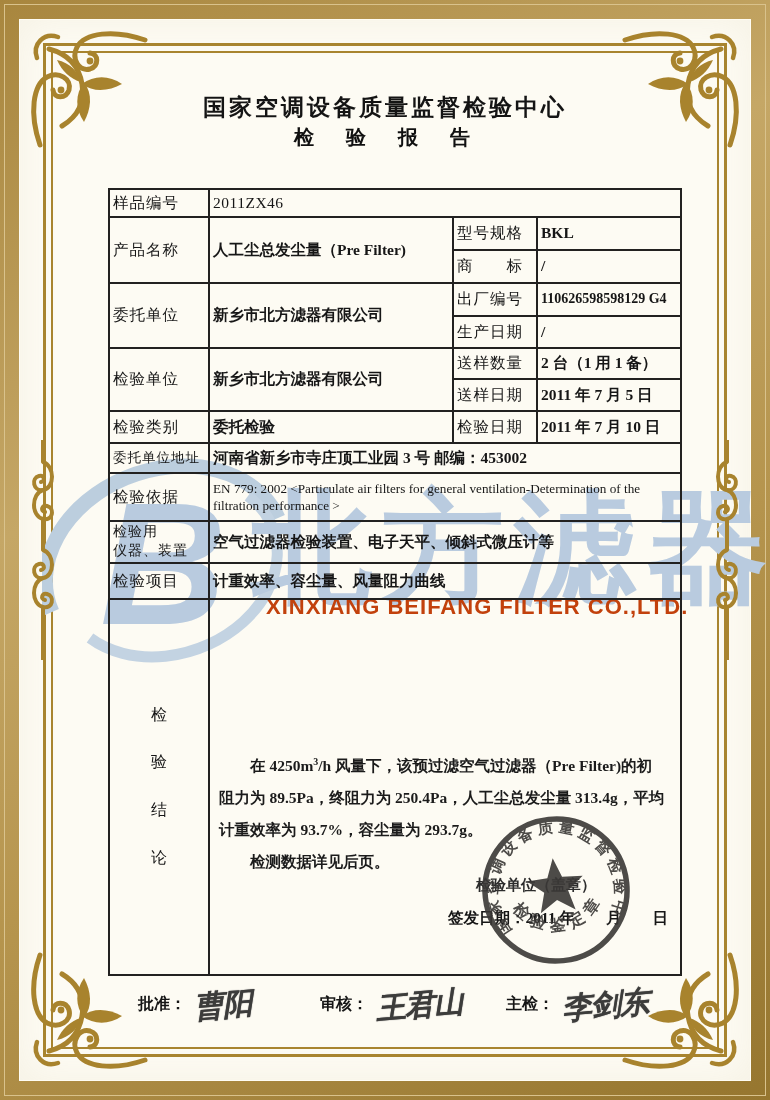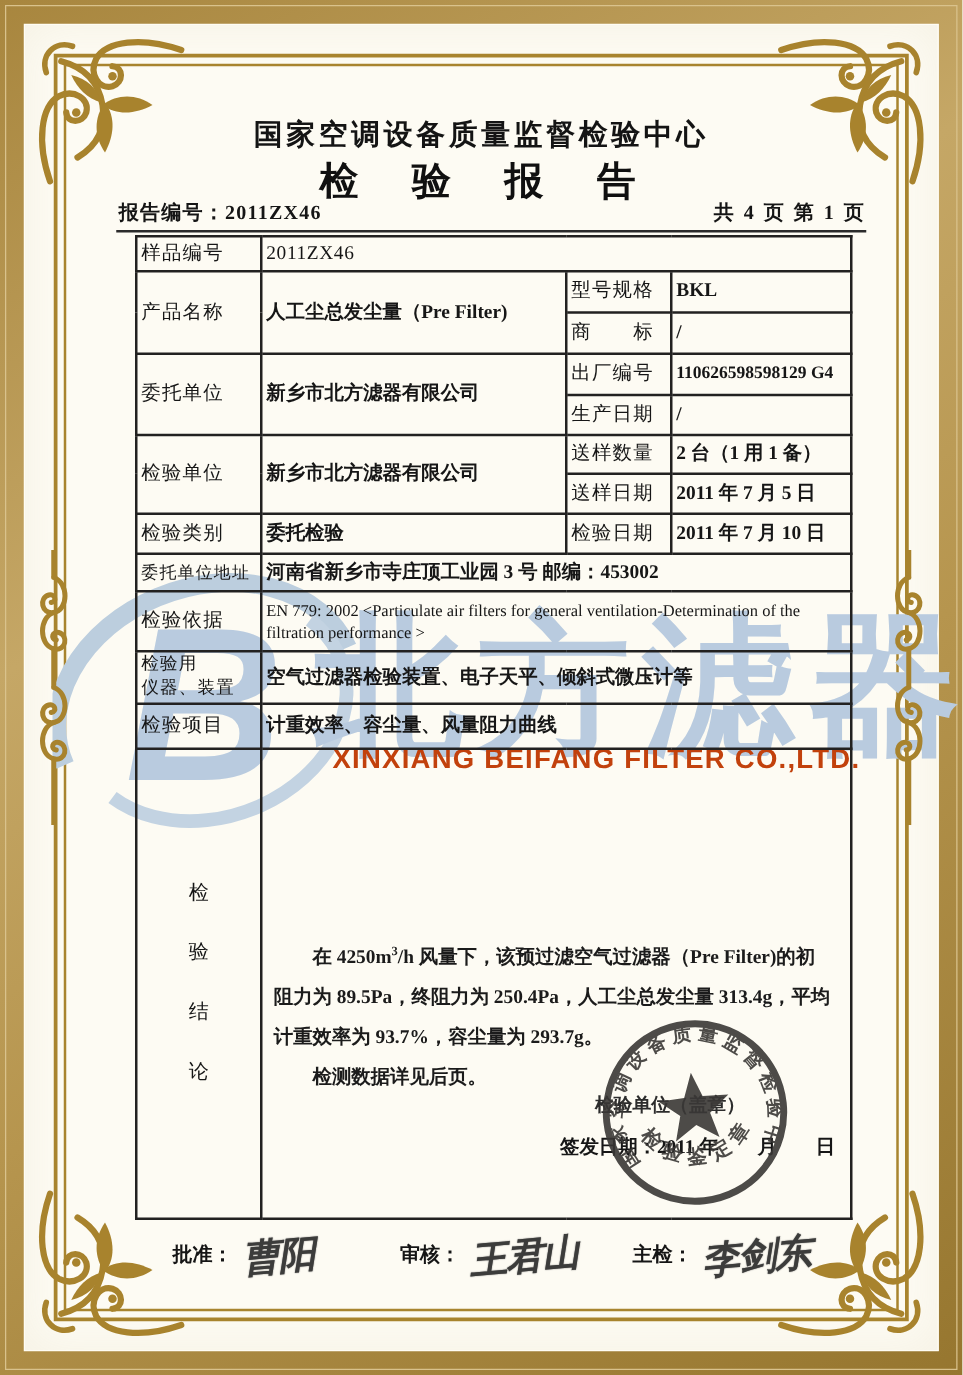--- a/index.html
+++ b/index.html
@@ -32,21 +32,21 @@
   .wm-en{left:266px;top:594px;font-family:"Liberation Sans","DejaVu Sans",sans-serif;
     font-weight:bold;font-size:22px;letter-spacing:1px;color:#c2410c;white-space:nowrap;}
   .wm-logo{left:42px;top:452px;width:245px;height:220px;}
 
   
   .content{position:absolute;inset:0;z-index:2;color:#151515;}
   .org-title{position:absolute;left:0;top:92px;width:100%;text-align:center;
     font-family:"Liberation Sans","DejaVu Sans",sans-serif;
     font-weight:bold;font-size:23px;letter-spacing:3px;color:#141414;}
   .doc-title{position:absolute;left:0;top:124px;width:100%;text-align:center;
-    font-weight:bold;font-size:31px;letter-spacing:6px;color:#101010;
+    font-weight:bold;font-size:20px;letter-spacing:6px;color:#101010;
     font-family:"Liberation Sans","DejaVu Sans",sans-serif;}
   .report-line{position:absolute;left:93px;top:158px;width:600px;height:26px;
     border-bottom:2px solid #2b2b2b;font-size:16px;font-weight:bold;}
   .report-line .left{position:absolute;left:2px;bottom:3px;letter-spacing:1px;}
   .report-line .right{position:absolute;right:0;bottom:3px;letter-spacing:2px;}
 
   
   table.main{position:absolute;left:108px;top:188px;border-collapse:collapse;table-layout:fixed;
     width:572px;font-size:15.5px;color:#161616;}
   table.main td{border:2px solid #222120;text-align:left;vertical-align:middle;
@@ -136,24 +136,20 @@
     <text x="58" y="172" font-family="Liberation Sans, DejaVu Sans, sans-serif" font-size="175" font-weight="bold" font-style="italic" fill="#b9cbdf">B</text>
   </svg>
   <div class="wm wm-cn">北方滤器</div>
   <div class="wm wm-en">XINXIANG BEIFANG FILTER CO.,LTD.</div>
 
   <div class="content">
 
     <div class="org-title">国家空调设备质量监督检验中心</div>
     <div class="doc-title">检　验　报　告</div>
 
-    <div class="report-line">
-      <span class="left">报告编号：2011ZX46</span>
-      <span class="right">共 4 页 第 1 页</span>
-    </div>
 
     <table class="main">
       <colgroup>
           <col style="width:100px">
           <col style="width:244px">
           <col style="width:84px">
           <col style="width:144px">
         </colgroup>
       <tbody>
           <tr style="height:28px">

